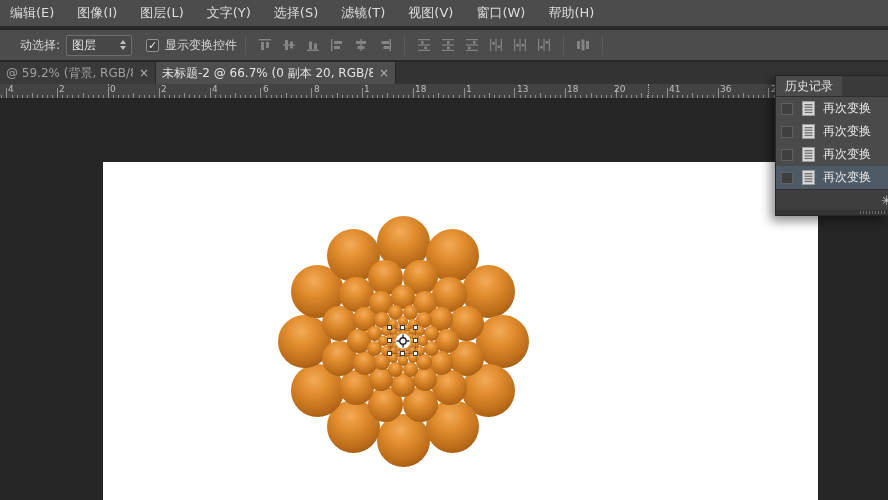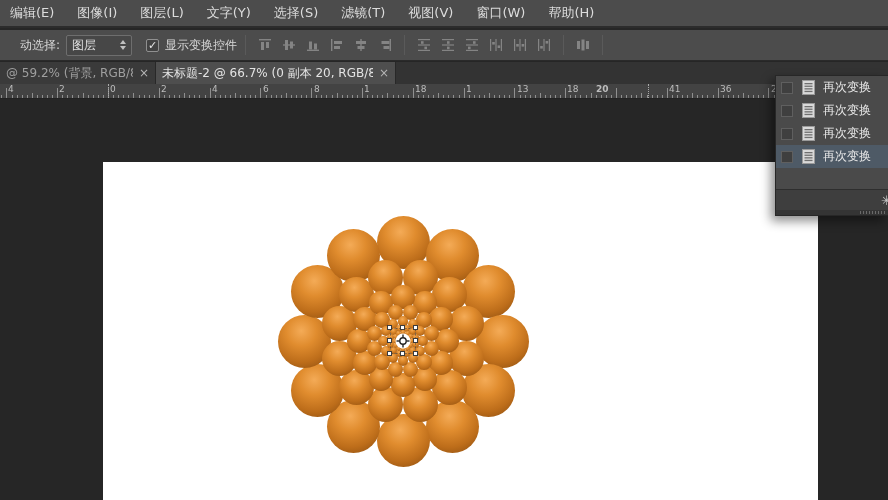--- a/index.html
+++ b/index.html
@@ -445,21 +445,21 @@
     <span class="lbl" style="left: 110px;">0</span>
     <span class="lbl" style="left: 161px;">2</span>
     <span class="lbl" style="left: 212px;">4</span>
     <span class="lbl" style="left: 263px;">6</span>
     <span class="lbl" style="left: 314px;">8</span>
     <span class="lbl" style="left: 364px;">1</span>
     <span class="lbl" style="left: 415px;">18</span>
     <span class="lbl" style="left: 466px;">1</span>
     <span class="lbl" style="left: 517px;">13</span>
     <span class="lbl" style="left: 567px;">18</span>
-    <span class="lbl" style="left: 596px; font-weight: bold;">20</span>
+    <span class="lbl" style="left: 614px;">20</span>
     <span class="lbl" style="left: 669px;">41</span>
     <span class="lbl" style="left: 720px;">36</span>
     <span class="lbl" style="left: 771px;">26</span>
     <i class="marker" style="left: 108px;"></i>
     <i class="marker" style="left: 648px;"></i>
   </div>
 
 <div class="canvas-area">
   <div class="doc">
     <div class="artwork" id="artwork">
@@ -562,20 +562,23 @@
             <line x1="8" y1="1.5" x2="8" y2="4.6" stroke="#222" stroke-width="1.4"></line>
             <line x1="8" y1="11.4" x2="8" y2="14.5" stroke="#222" stroke-width="1.4"></line>
             <line x1="1.5" y1="8" x2="4.6" y2="8" stroke="#222" stroke-width="1.4"></line>
             <line x1="11.4" y1="8" x2="14.5" y2="8" stroke="#222" stroke-width="1.4"></line>
           </svg></div>
       </div>
   </div>
 </div>
 
 <div class="panel">
+  <div class="panel-header">
+    <span class="panel-tab">历史记录</span>
+  </div>
   <div id="histRows">
       <div class="hist-row">
         <span class="hist-well"></span>
         <span class="hist-icon">
           <svg width="13" height="15" viewBox="0 0 13 15">
             <rect x="0.5" y="0.5" width="12" height="14" fill="#d9d9d9" stroke="#9a9a9a"></rect>
             <rect x="2.5" y="3" width="8" height="1.3" fill="#6f6f6f"></rect>
             <rect x="2.5" y="5.6" width="8" height="1.3" fill="#6f6f6f"></rect>
             <rect x="2.5" y="8.2" width="8" height="1.3" fill="#6f6f6f"></rect>
             <rect x="2.5" y="10.8" width="8" height="1.3" fill="#6f6f6f"></rect>

